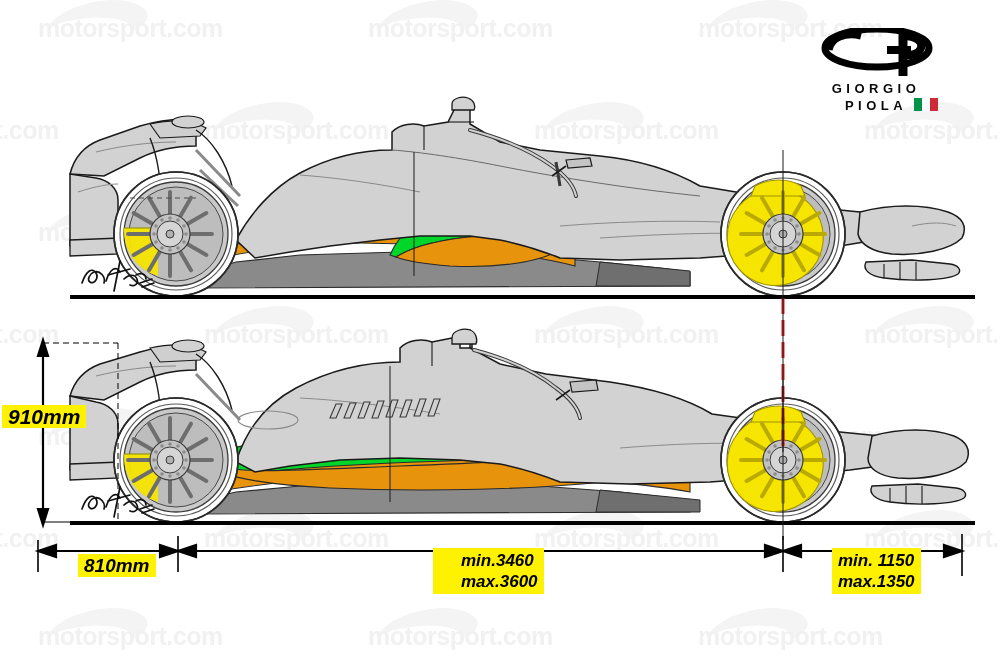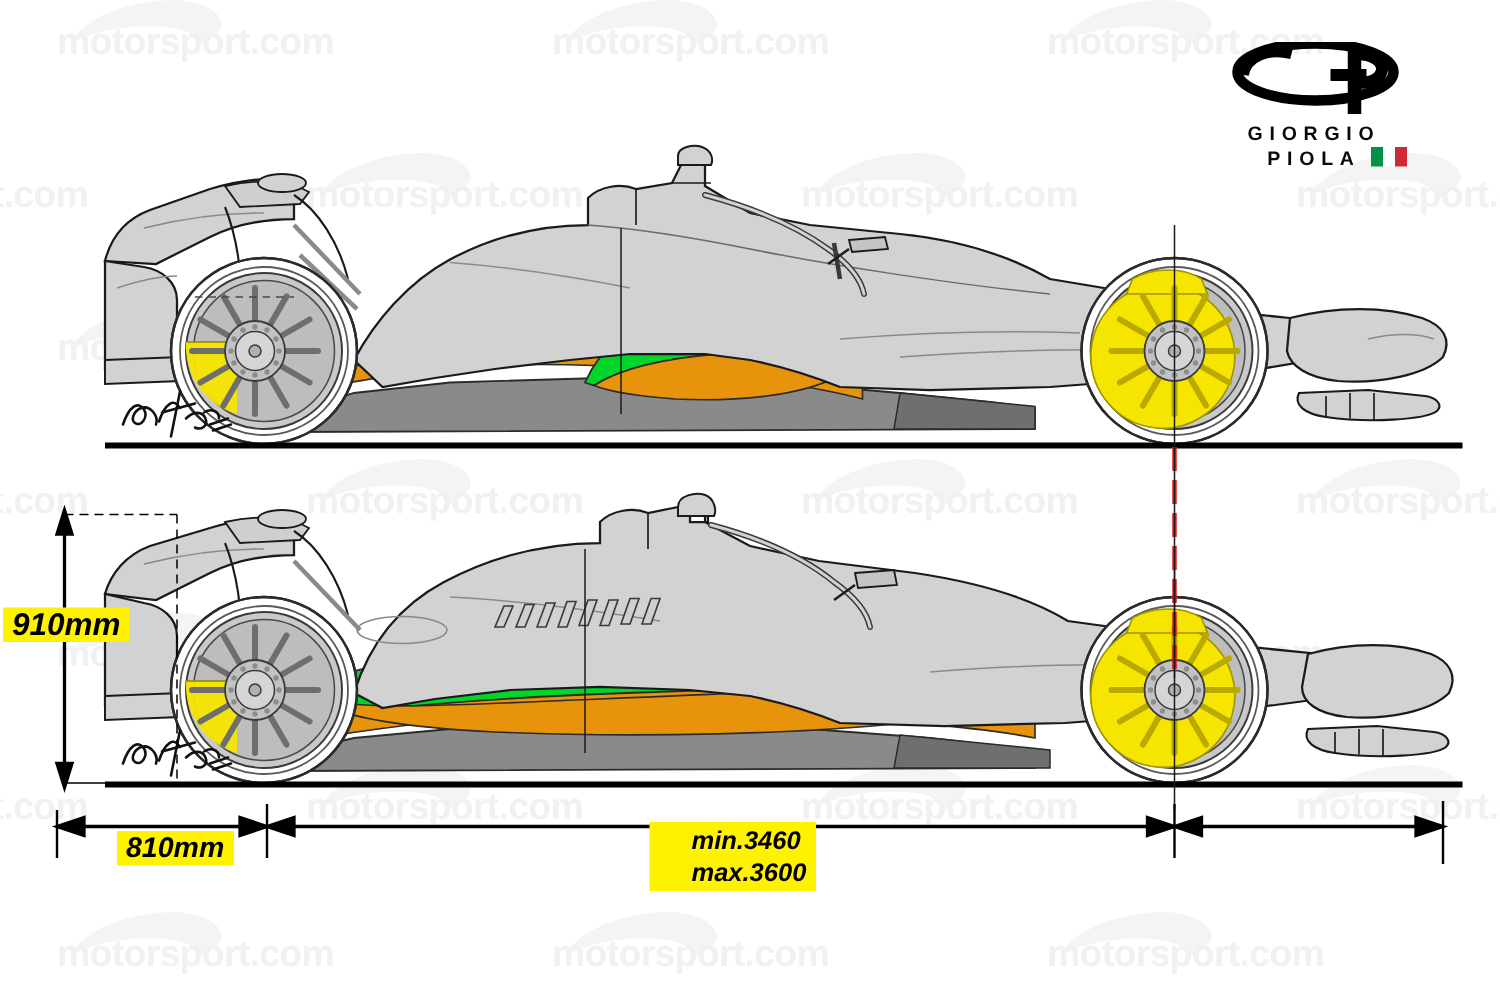--- a/index.html
+++ b/index.html
@@ -396,20 +396,24 @@
 
   <div class="dimlbl lbl-910">910mm</div>
 
   <div class="dimlbl lbl-810">810mm</div>
 
   <div class="dimlbl two lbl-wb">
     <div>min.3460</div>
     <div>max.3600</div>
   </div>
 
+  <div class="dimlbl two lbl-rear">
+    <div>min. 1150</div>
+    <div>max.1350</div>
+  </div>
 
   <div class="logo">
     <svg width="140" height="52" viewBox="0 0 140 52">
       <ellipse cx="62" cy="20" rx="52" ry="19" fill="none" stroke="#000" stroke-width="7"></ellipse>
       <path d="M88,6 L88,48" stroke="#000" stroke-width="9"></path>
       <path d="M72,22 L96,22" stroke="#000" stroke-width="8"></path>
       <path d="M88,8 C102,8 108,14 106,20 C104,26 96,28 88,27" fill="none" stroke="#000" stroke-width="8"></path>
       <path d="M14,22 C16,10 30,4 46,8" fill="none" stroke="#000" stroke-width="7"></path>
     </svg>
     <div class="logo-word">

